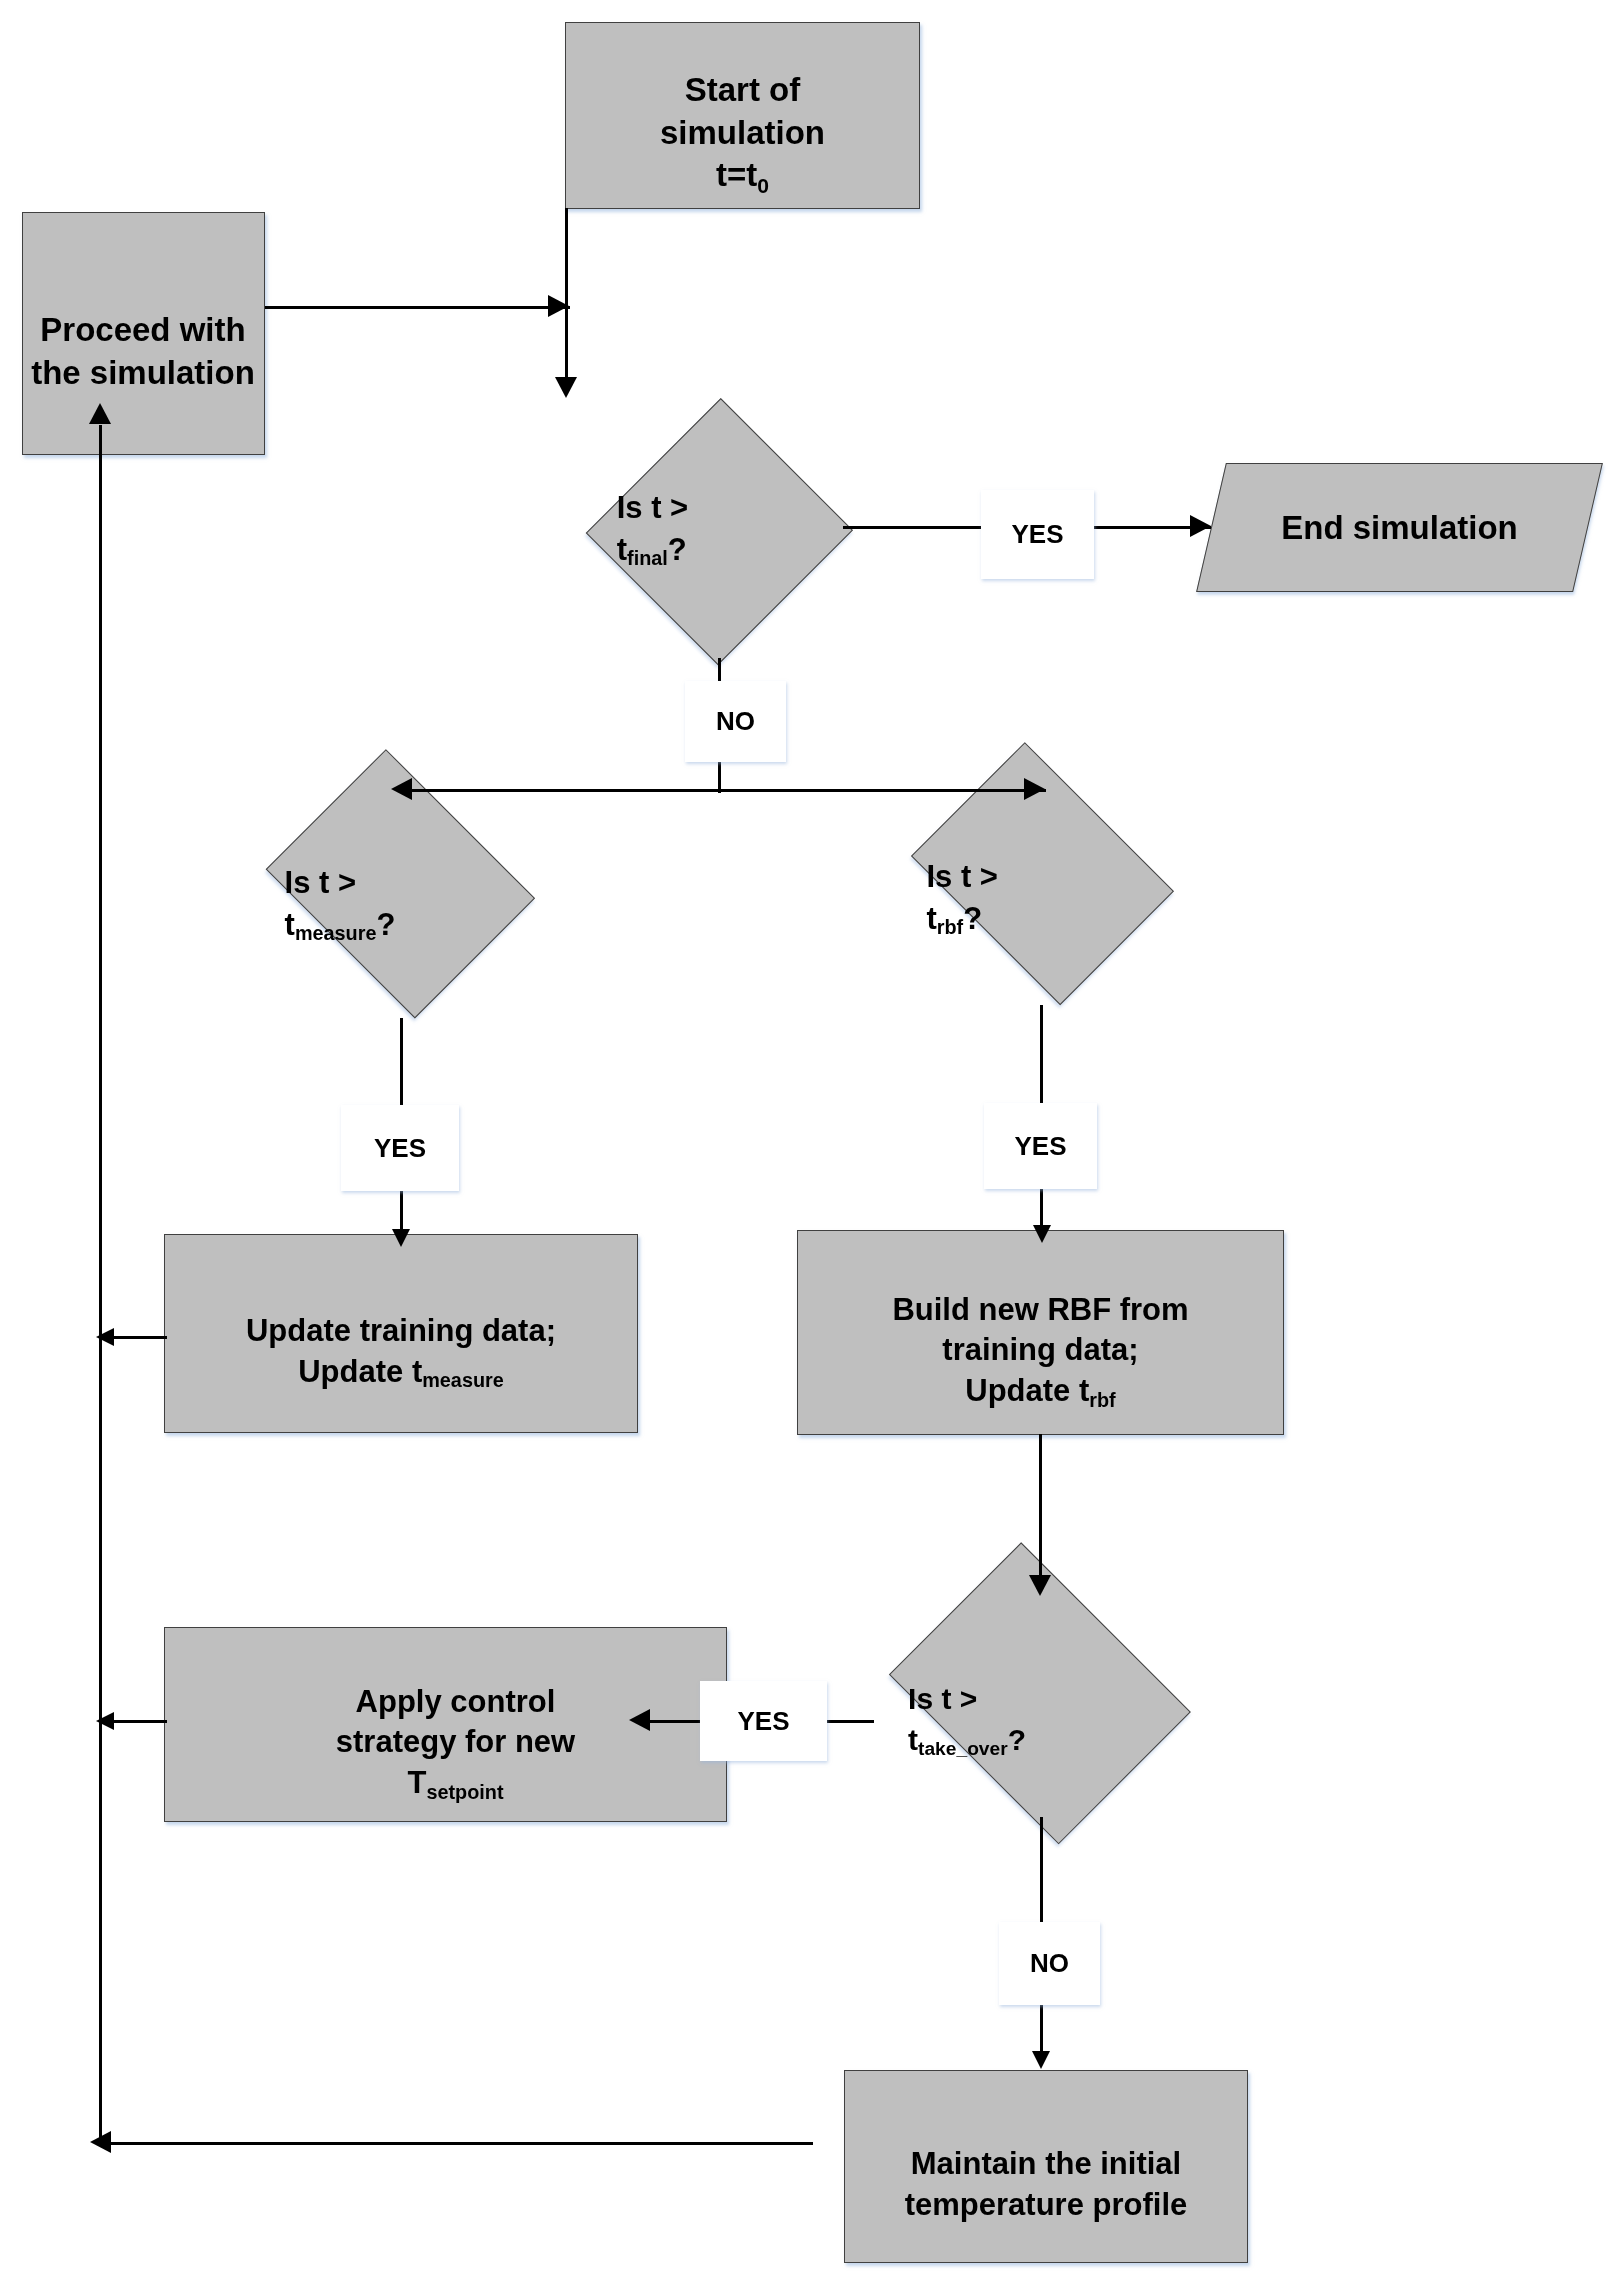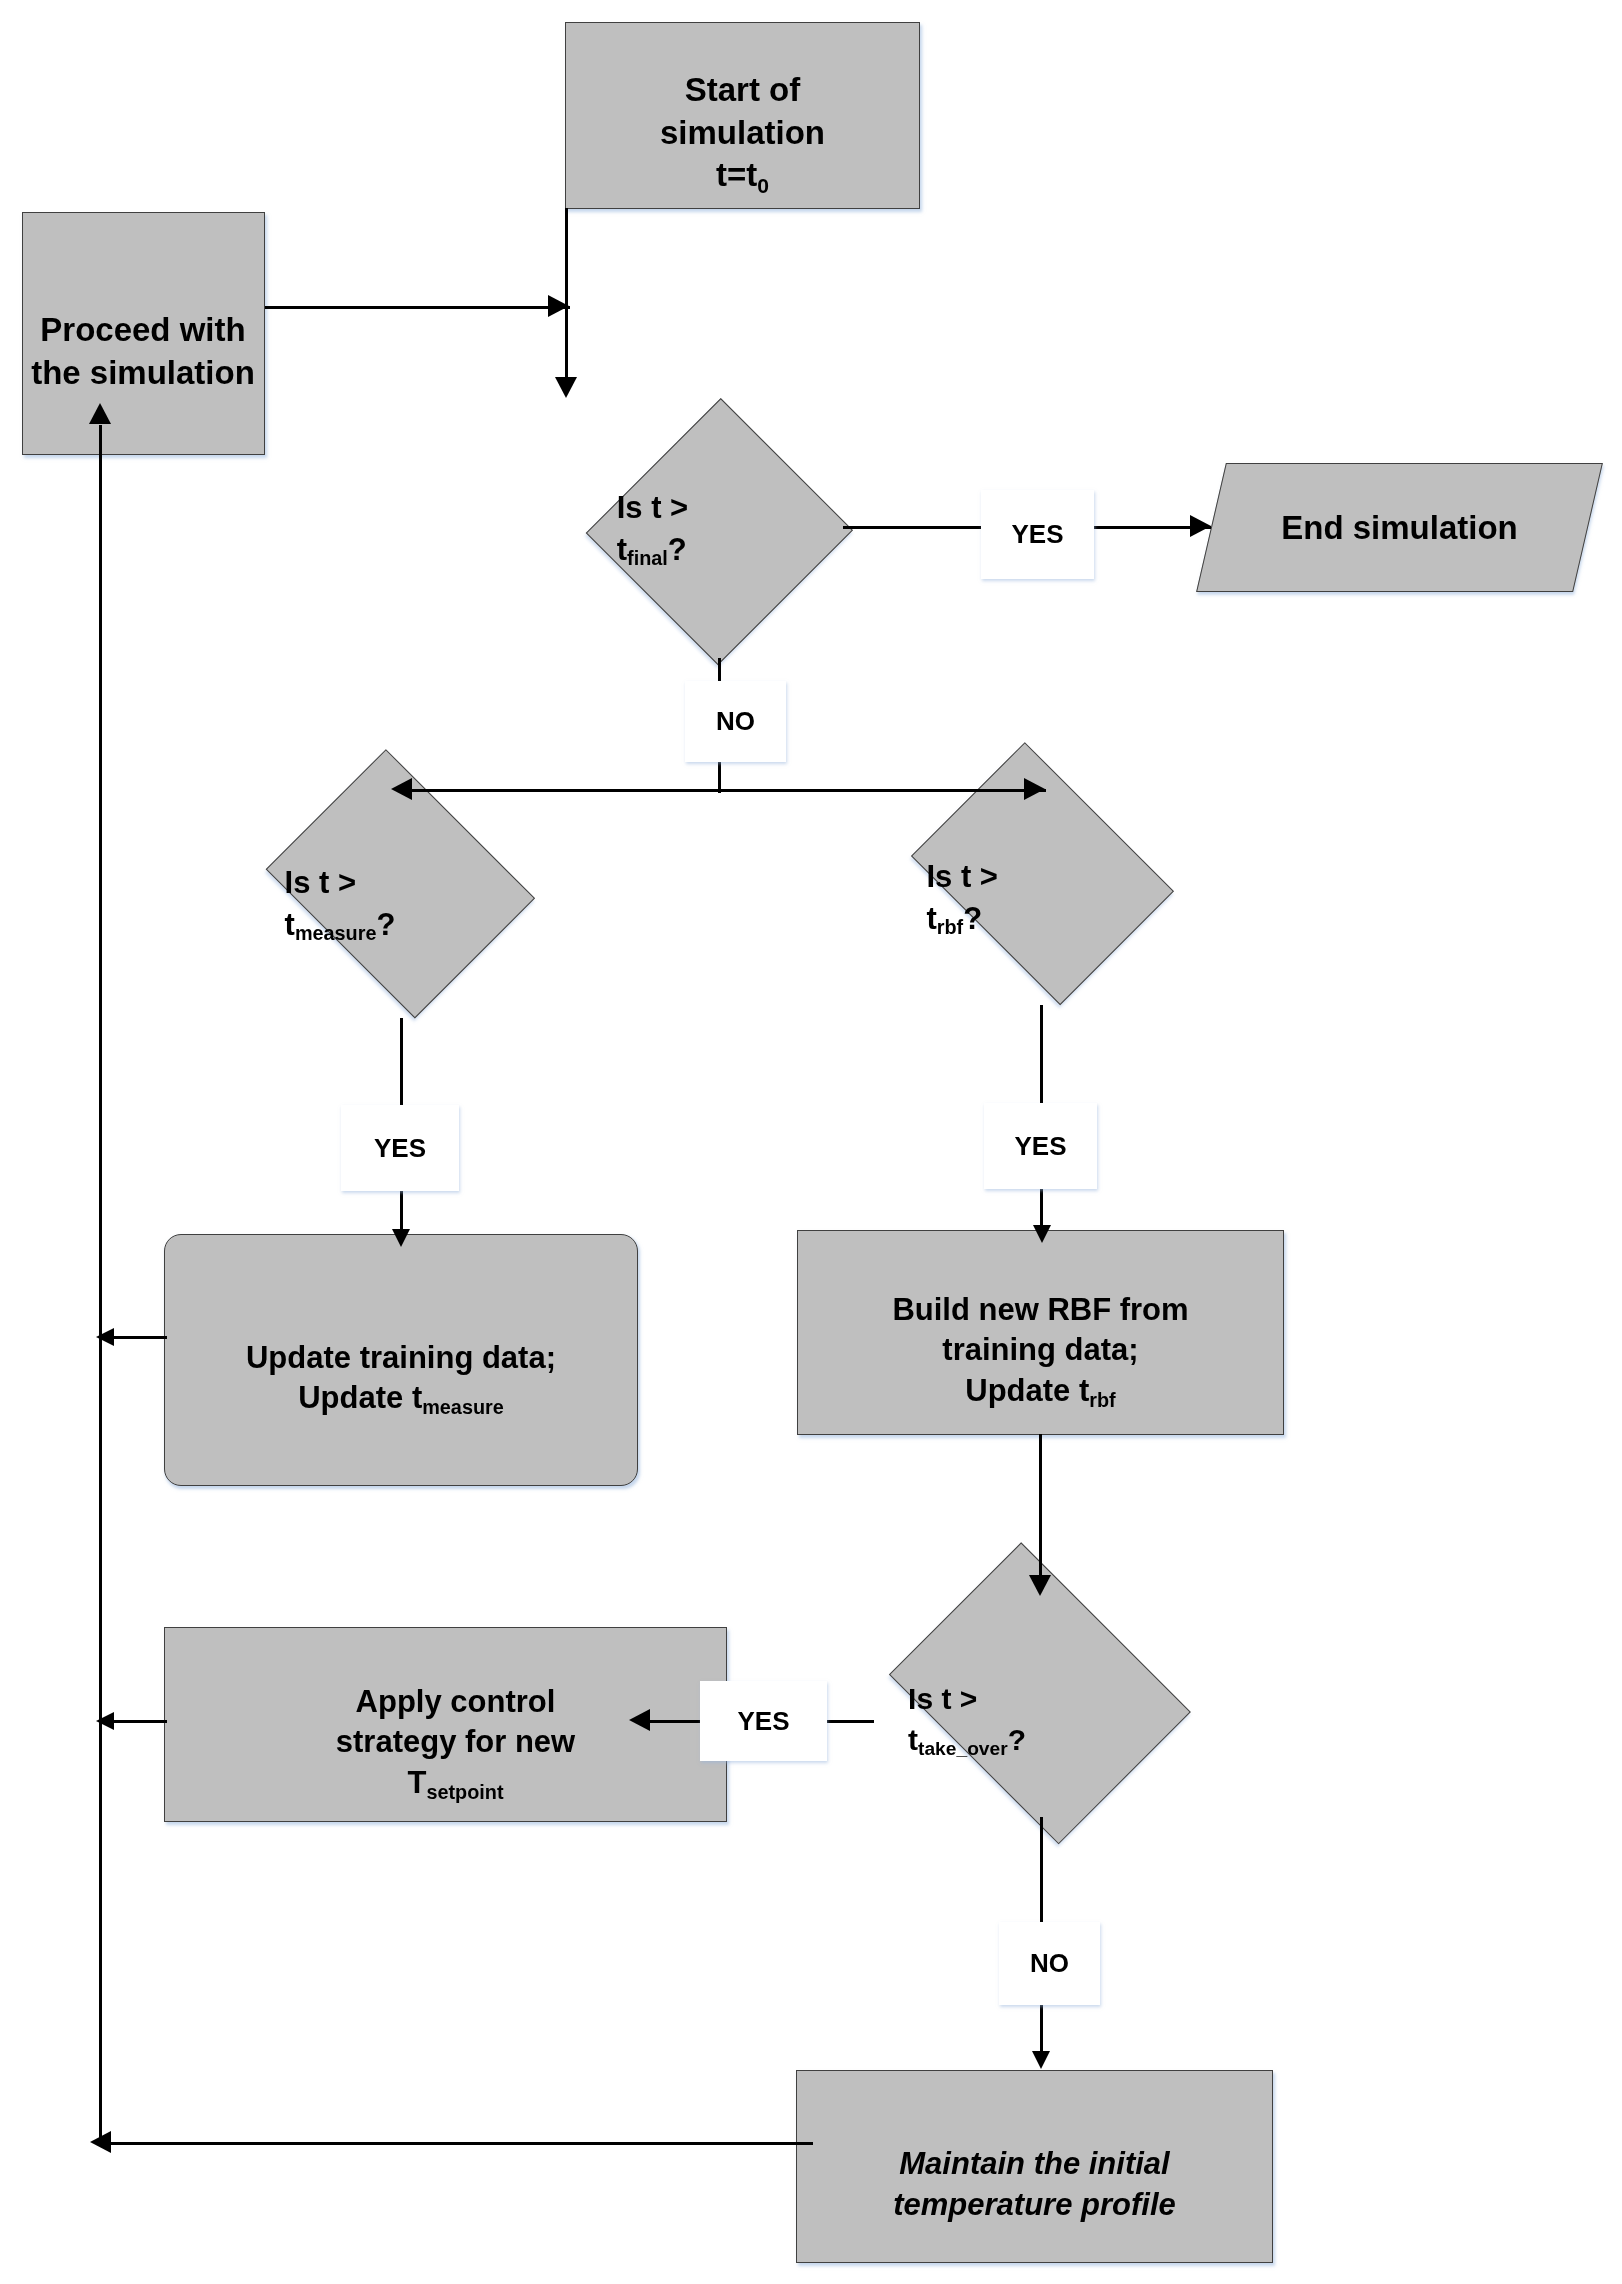--- a/index.html
+++ b/index.html
@@ -244,21 +244,21 @@
   </div>
 
   <div class="diamond f58" style="left:894px; top:785px; width:295px; height:225px;">
     <div class="shape"></div>
     <div class="txt">
       <div>Is t &gt;</div>
       <div><span>t</span><sub>rbf</sub><span>?</span></div>
     </div>
   </div>
 
-  <div class="node f58" style="left:164px; top:1234px; width:474px; height:252px;border-radius:17px;">
+  <div class="node f58" style="left:164px; top:1234px; width:474px; height:199px;">
     <div class="txt">
       <div>Update training data;</div>
       <div><span>Update t</span><sub>measure</sub></div>
     </div>
   </div>
 
   <div class="node f58" style="left:797px; top:1230px; width:487px; height:205px;">
     <div class="txt">
       <div>Build new RBF from</div>
       <div>training data;</div>
@@ -275,21 +275,21 @@
   </div>
 
   <div class="node f58" style="left:164px; top:1627px; width:563px; height:195px;padding-left:20px;">
     <div class="txt">
       <div>Apply control</div>
       <div>strategy for new</div>
       <div><span>T</span><sub>setpoint</sub></div>
     </div>
   </div>
 
-  <div class="node f58" style="left:796px; top:2070px; width:477px; height:193px;font-style:italic;">
+  <div class="node f58" style="left:844px; top:2070px; width:404px; height:193px;">
     <div class="txt">
       <div>Maintain the initial</div>
       <div>temperature profile</div>
     </div>
   </div>
 
   <div class="edge-label f48" style="left:981px; top:490px; width:113px; height:89px; font-size:26px;">YES</div>
 
   <div class="edge-label f48" style="left:685px; top:681px; width:101px; height:81px; font-size:26px;">NO</div>
 

